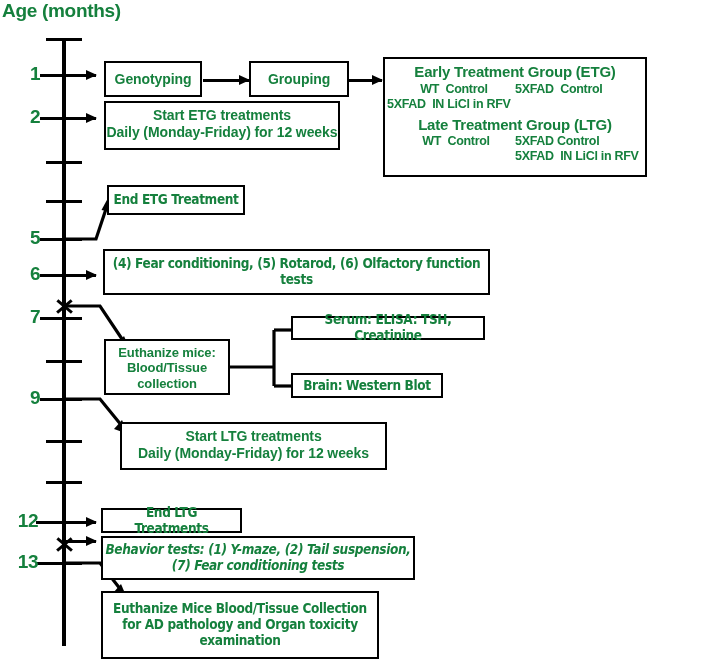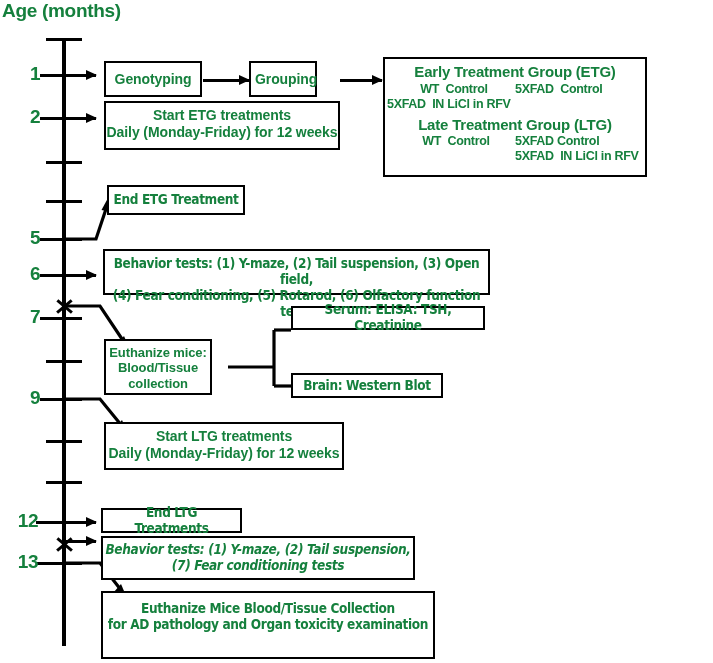--- a/index.html
+++ b/index.html
@@ -256,21 +256,21 @@
       <path d="M274,330 L274,386" stroke="#000" stroke-width="3.2" fill="none"></path>
       <path d="M274,330 L291,330" stroke="#000" stroke-width="3.2" fill="none"></path>
       <path d="M274,386 L291,386" stroke="#000" stroke-width="3.2" fill="none"></path>
     </g>
   </svg>
 
   <div class="box plain" style="left:104px; top:61px; width:98px; height:36px;">
     <div class="inner">Genotyping</div>
   </div>
 
-  <div class="box plain" style="left:249px; top:61px; width:68px; height:36px;">
+  <div class="box plain" style="left:249px; top:61px; width:100px; height:36px;">
     <div class="inner">Grouping</div>
   </div>
 
   <div class="box" style="left:383px; top:57px; width:264px; height:120px; display:block;">
     <div style="padding:4px 2px 0 2px;">
       <div class="grp-title">Early Treatment Group (ETG)</div>
       <div class="grp-row">
         <span class="c1"><span>WT</span>&nbsp;&nbsp;<span>Control</span></span>
         <span class="c2"><span>5XFAD</span>&nbsp;&nbsp;<span>Control</span></span>
       </div>
@@ -295,59 +295,58 @@
       <div>Daily (Monday-Friday) for 12 weeks</div>
     </div>
   </div>
 
   <div class="box cond" style="left:107px; top:185px; width:138px; height:30px;">
     <div class="inner">End ETG Treatment</div>
   </div>
 
   <div class="box cond" style="left:103px; top:249px; width:387px; height:46px; display:block;">
     <div style="padding-top:5px; text-align:center;">
-      <div>Behavior tests: (1) Y-maze, (2) Tail suspension, (3) Open field,</div>
       <div>(4) Fear conditioning, (5) Rotarod, (6) Olfactory function tests</div>
     </div>
   </div>
 
-  <div class="box plain" style="left:104px; top:339px; width:108px; height:56px; display:block;">
+  <div class="box plain" style="left:104px; top:339px; width:126px; height:56px; display:block;">
     <div style="padding-top:4px; text-align:center; font-size:13px;">
       <div>Euthanize mice:</div>
       <div>Blood/Tissue</div>
       <div>collection</div>
     </div>
   </div>
 
-  <div class="box cond" style="left:291px; top:306px; width:194px; height:24px;justify-content:flex-end;">
+  <div class="box cond" style="left:291px; top:316px; width:194px; height:24px;justify-content:flex-end;">
     <div class="inner">Serum: ELISA: TSH, Creatinine</div>
   </div>
 
   <div class="box cond" style="left:291px; top:373px; width:152px; height:25px;">
     <div class="inner">Brain: Western Blot</div>
   </div>
 
-  <div class="box plain" style="left:104px; top:422px; width:240px; height:48px; display:block;">
+  <div class="box plain" style="left:120px; top:422px; width:267px; height:48px; display:block;">
     <div style="padding-top:4px;">
       <div>Start LTG treatments</div>
       <div>Daily (Monday-Friday) for 12 weeks</div>
     </div>
   </div>
 
   <div class="box cond" style="left:101px; top:508px; width:141px; height:25px;">
     <div class="inner">End LTG Treatments</div>
   </div>
 
   <div class="box cond" style="left:101px; top:536px; width:314px; height:44px; display:block;font-style:italic;">
     <div style="padding-top:4px; text-align:center;">
       <div>Behavior tests: (1) Y-maze, (2) Tail suspension,</div>
       <div>(7) Fear conditioning tests</div>
     </div>
   </div>
 
-  <div class="box cond" style="left:101px; top:591px; width:334px; height:68px; display:block;">
+  <div class="box cond" style="left:101px; top:591px; width:278px; height:68px; display:block;">
     <div style="padding-top:8px; text-align:center;">
       <div>Euthanize Mice Blood/Tissue Collection</div>
       <div>for AD pathology and Organ toxicity examination</div>
     </div>
   </div>
 
 </div>
 
 </body></html>

